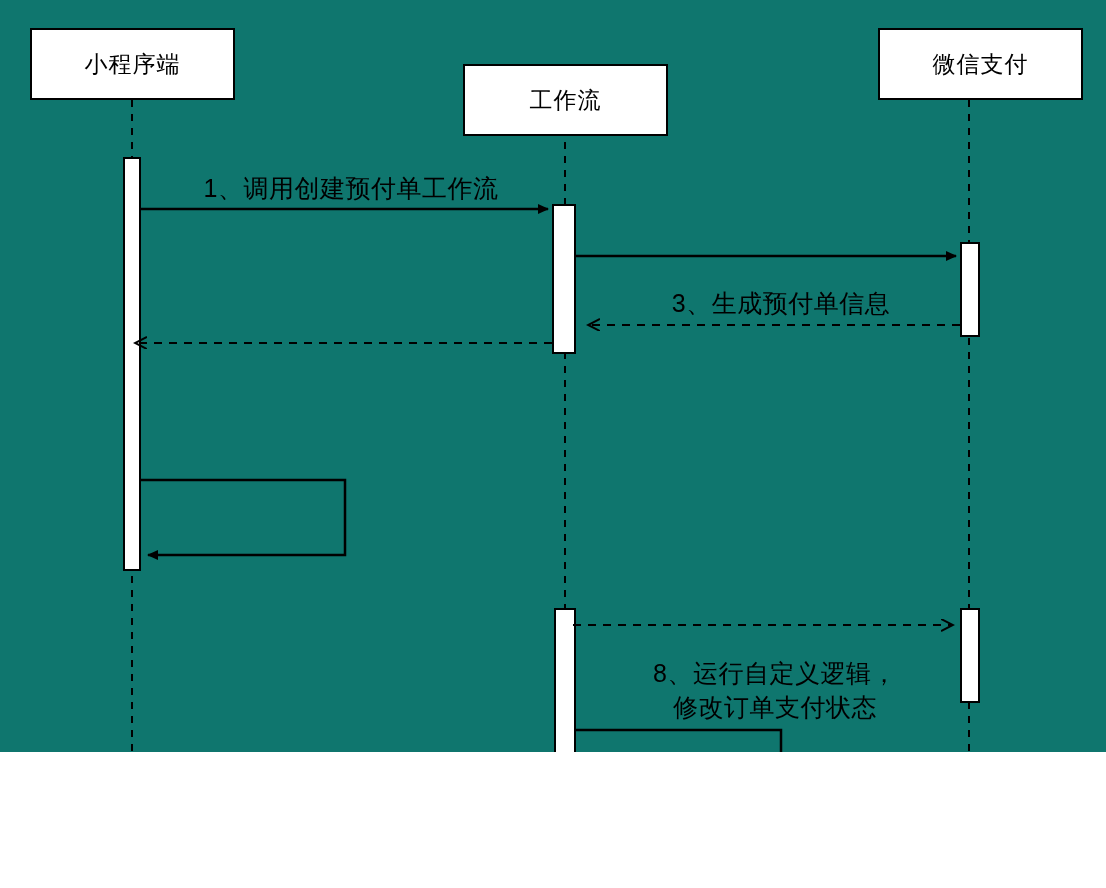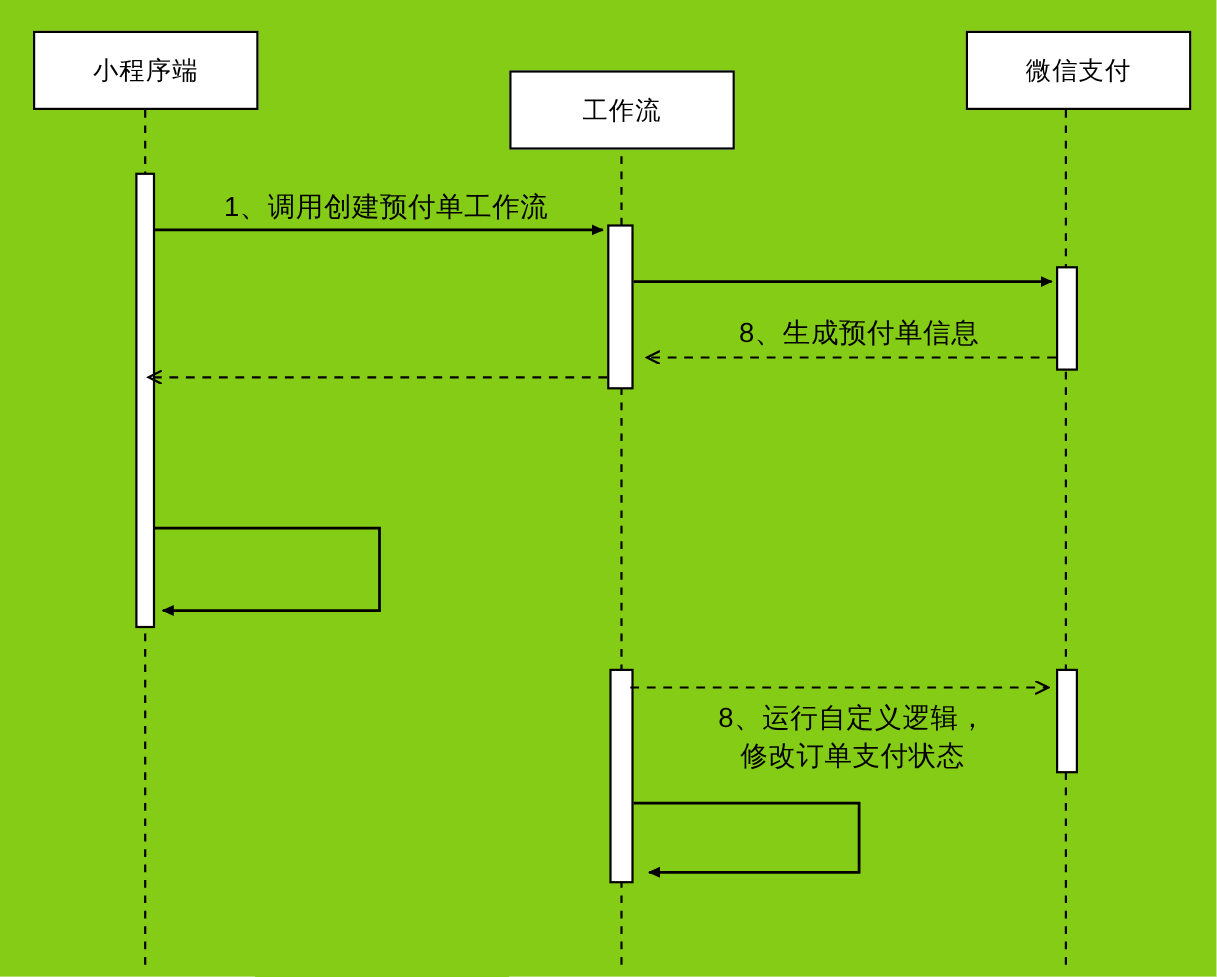--- a/index.html
+++ b/index.html
@@ -3,22 +3,22 @@
 <meta charset="utf-8">
 <style>
   html, body {
     margin: 0;
     padding: 0;
     background: #ffffff;
   }
   #canvas {
     position: relative;
     width: 1106px;
-    height: 888px;
-    background: #84cc16;
+    height: 752px;
+    background: #0f766e;
     font-family: "Liberation Sans", sans-serif;
     overflow: hidden;
   }
   svg.layer {
     position: absolute;
     left: 0;
     top: 0;
     width: 1106px;
     height: 888px;
   }
@@ -94,17 +94,17 @@
     <span>小程序端</span>
   </div>
   <div class="actor-box" style="left:463px; top:28px; width:205px; height:72px;margin-top:36px;">
     <span>工作流</span>
   </div>
   <div class="actor-box" style="left:878px; top:28px; width:205px; height:72px;">
     <span>微信支付</span>
   </div>
 
   <div class="msg-label" style="left:146px; top:172px; width:410px;">1、调用创建预付单工作流</div>
-  <div class="msg-label" style="left:596px; top:287px; width:370px;">8、生成预付单信息</div>
-  <div class="msg-label" style="left:580px; top:637px; width:390px;">8、运行自定义逻辑，
+  <div class="msg-label" style="left:596px; top:287px; width:370px;">3、生成预付单信息</div>
+  <div class="msg-label" style="left:580px; top:657px; width:390px;">8、运行自定义逻辑，
 修改订单支付状态</div>
 
 </div>
 
 </body></html>

